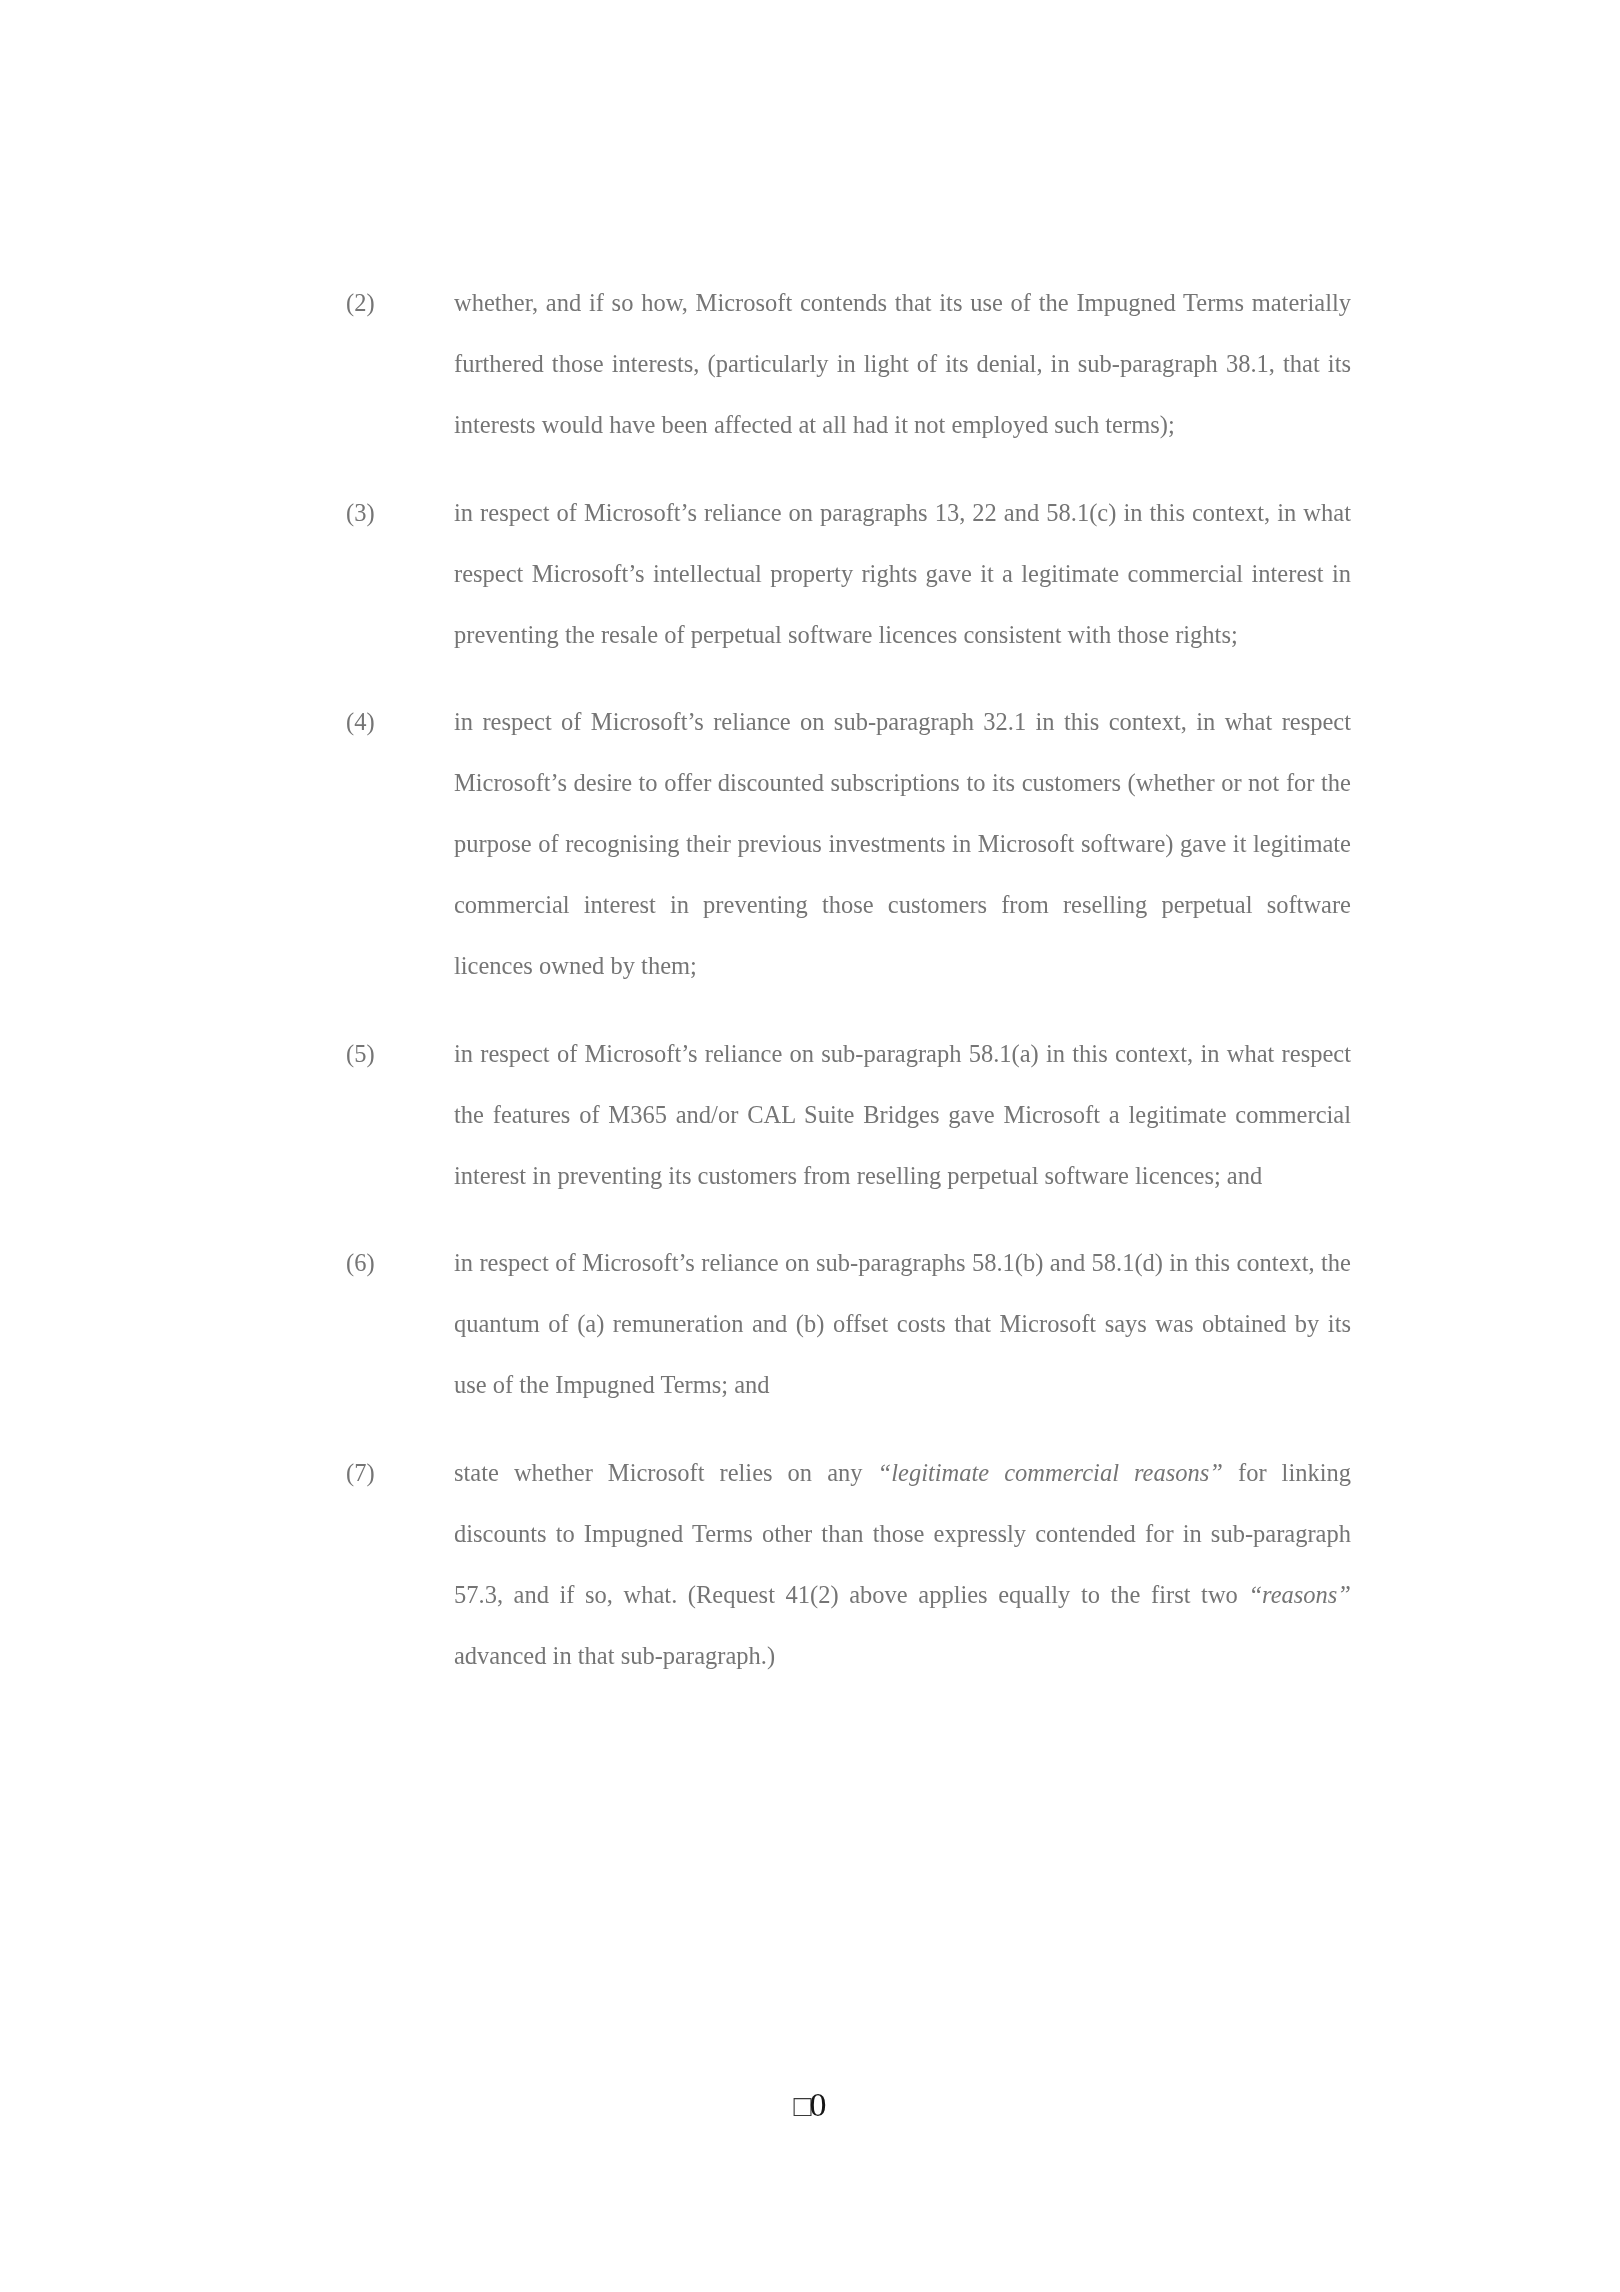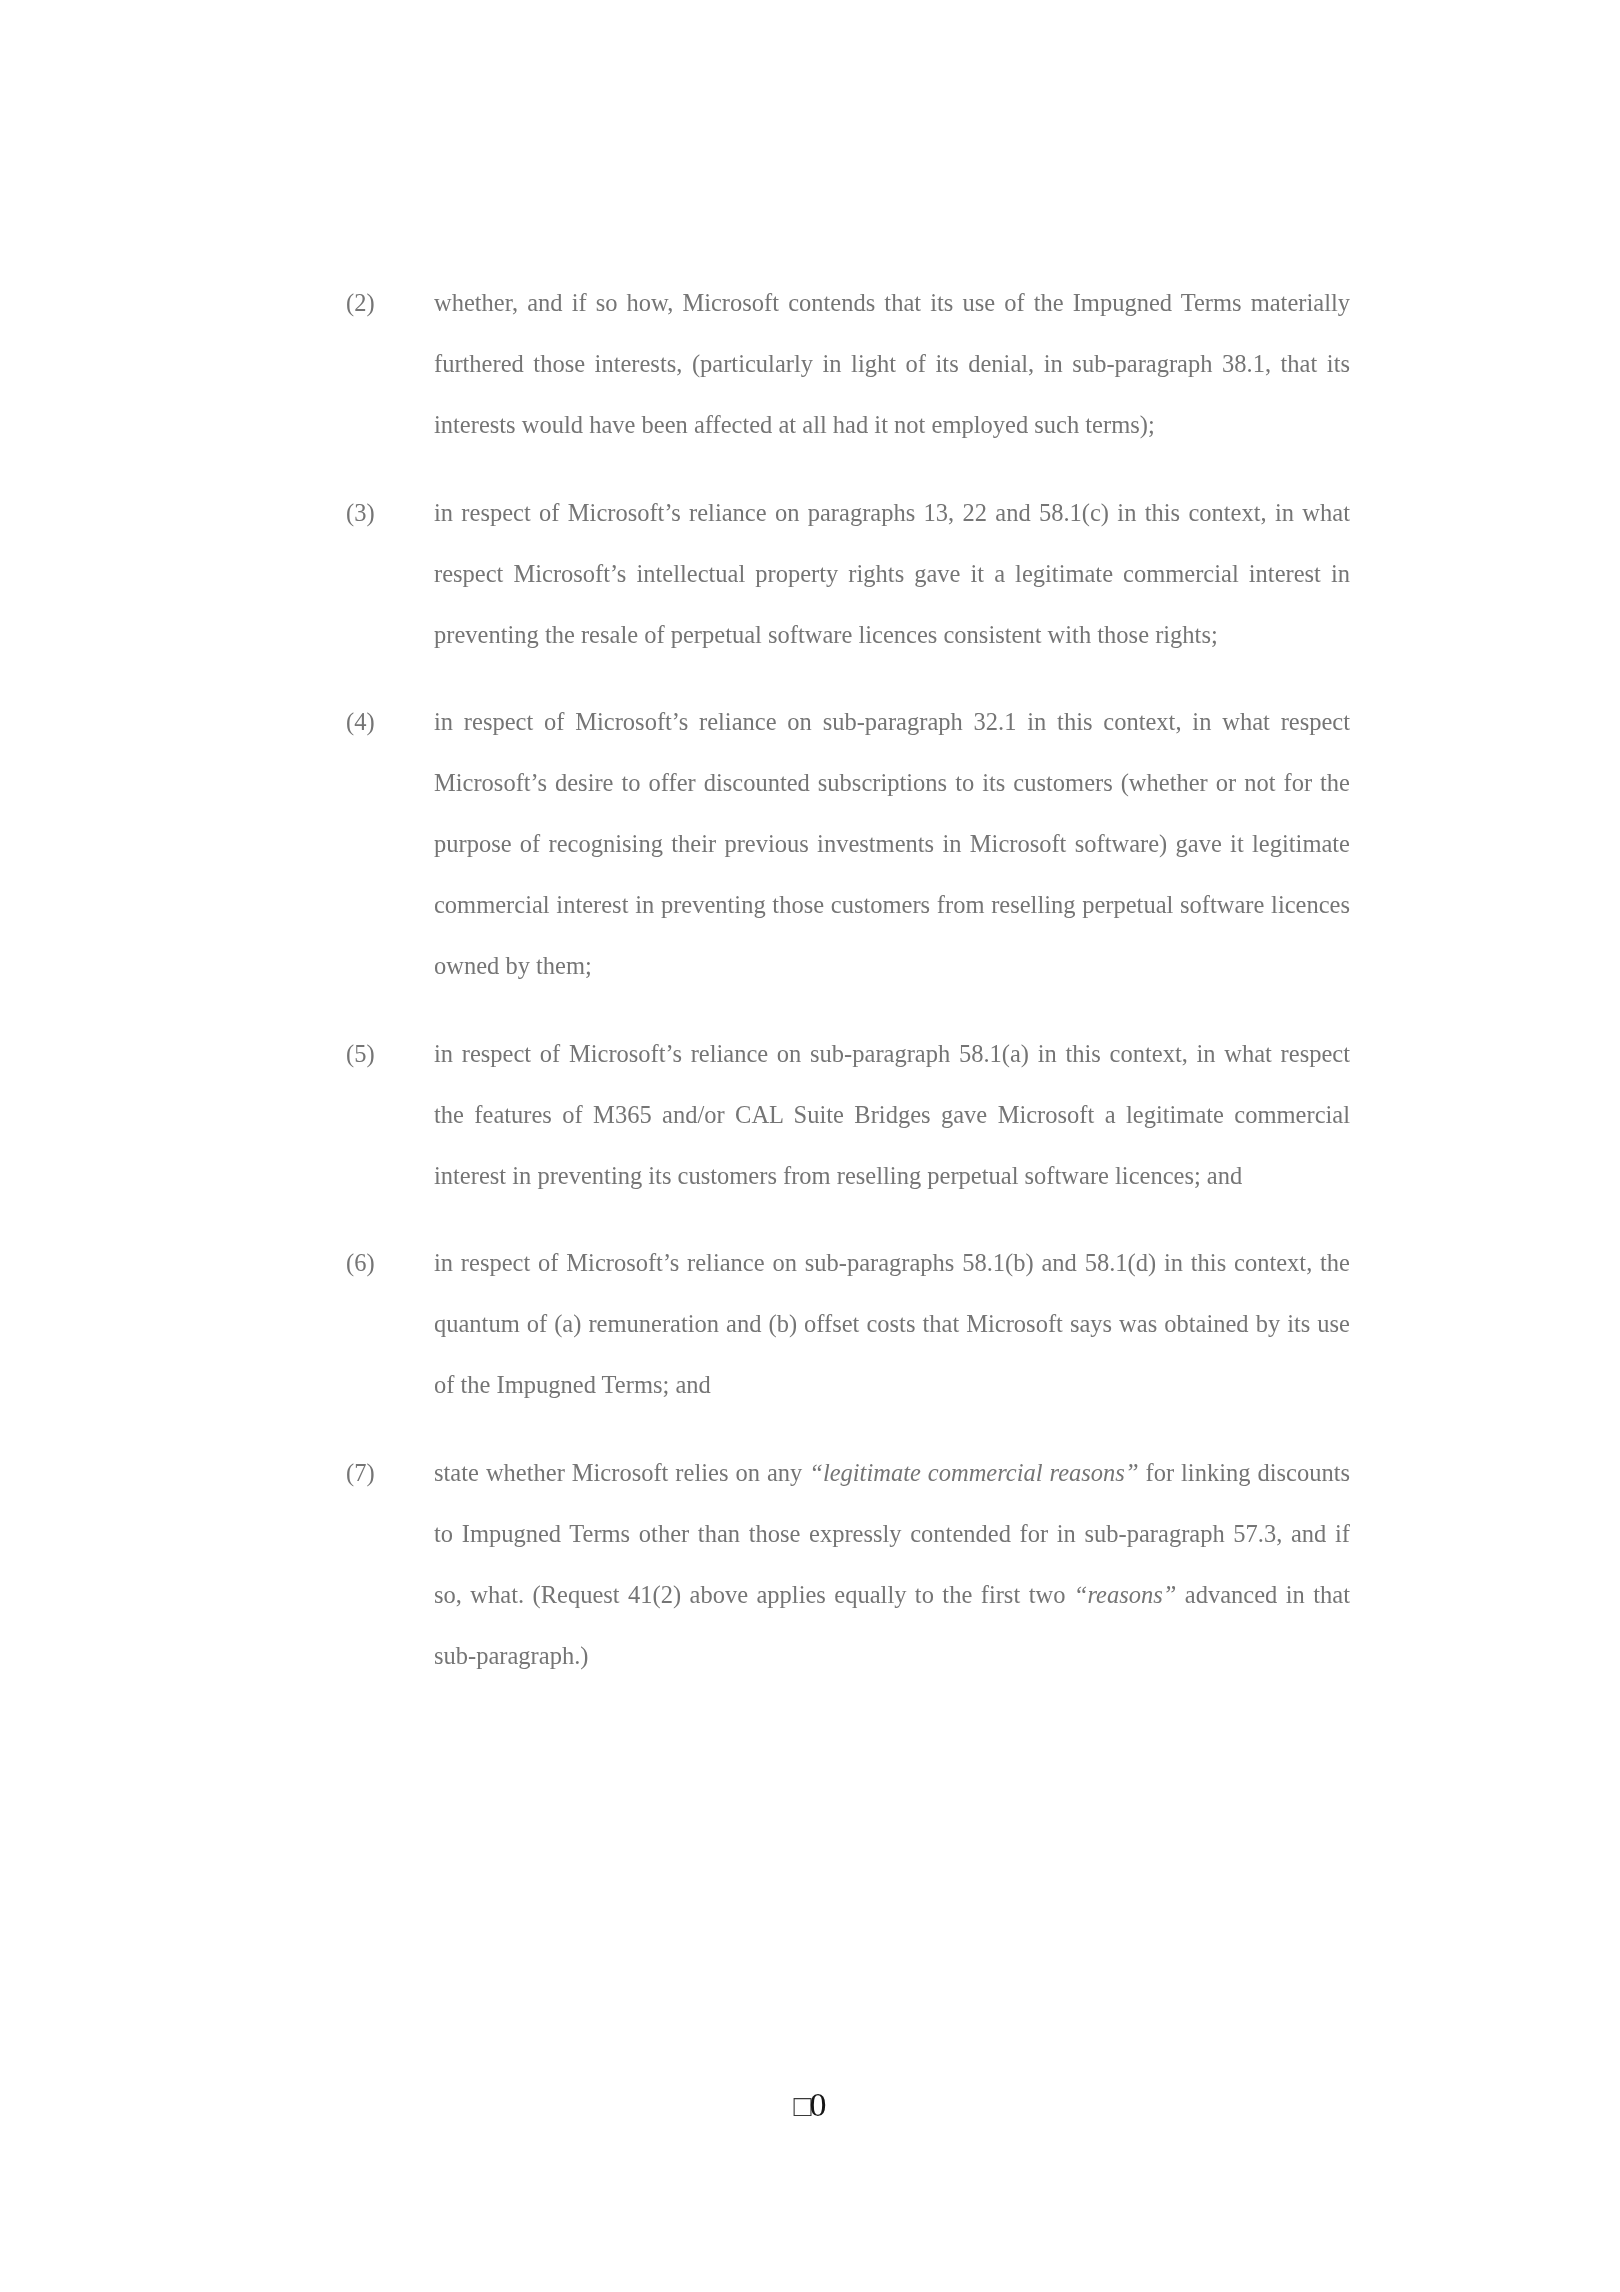--- a/index.html
+++ b/index.html
@@ -28,20 +28,21 @@
     line-height: 61px;
     margin: 0 0 26.5px 0;
   }
   .item-number {
     flex: 0 0 88px;
     width: 88px;
   }
   .item-text {
     width: 916px;
     text-align: justify;
+    margin-left: 20px;
   }
   .footer {
     position: absolute;
     top: 2086px;
     left: 0;
     width: 100%;
     text-align: center;
     white-space: nowrap;
   }
   .missing-glyph {

